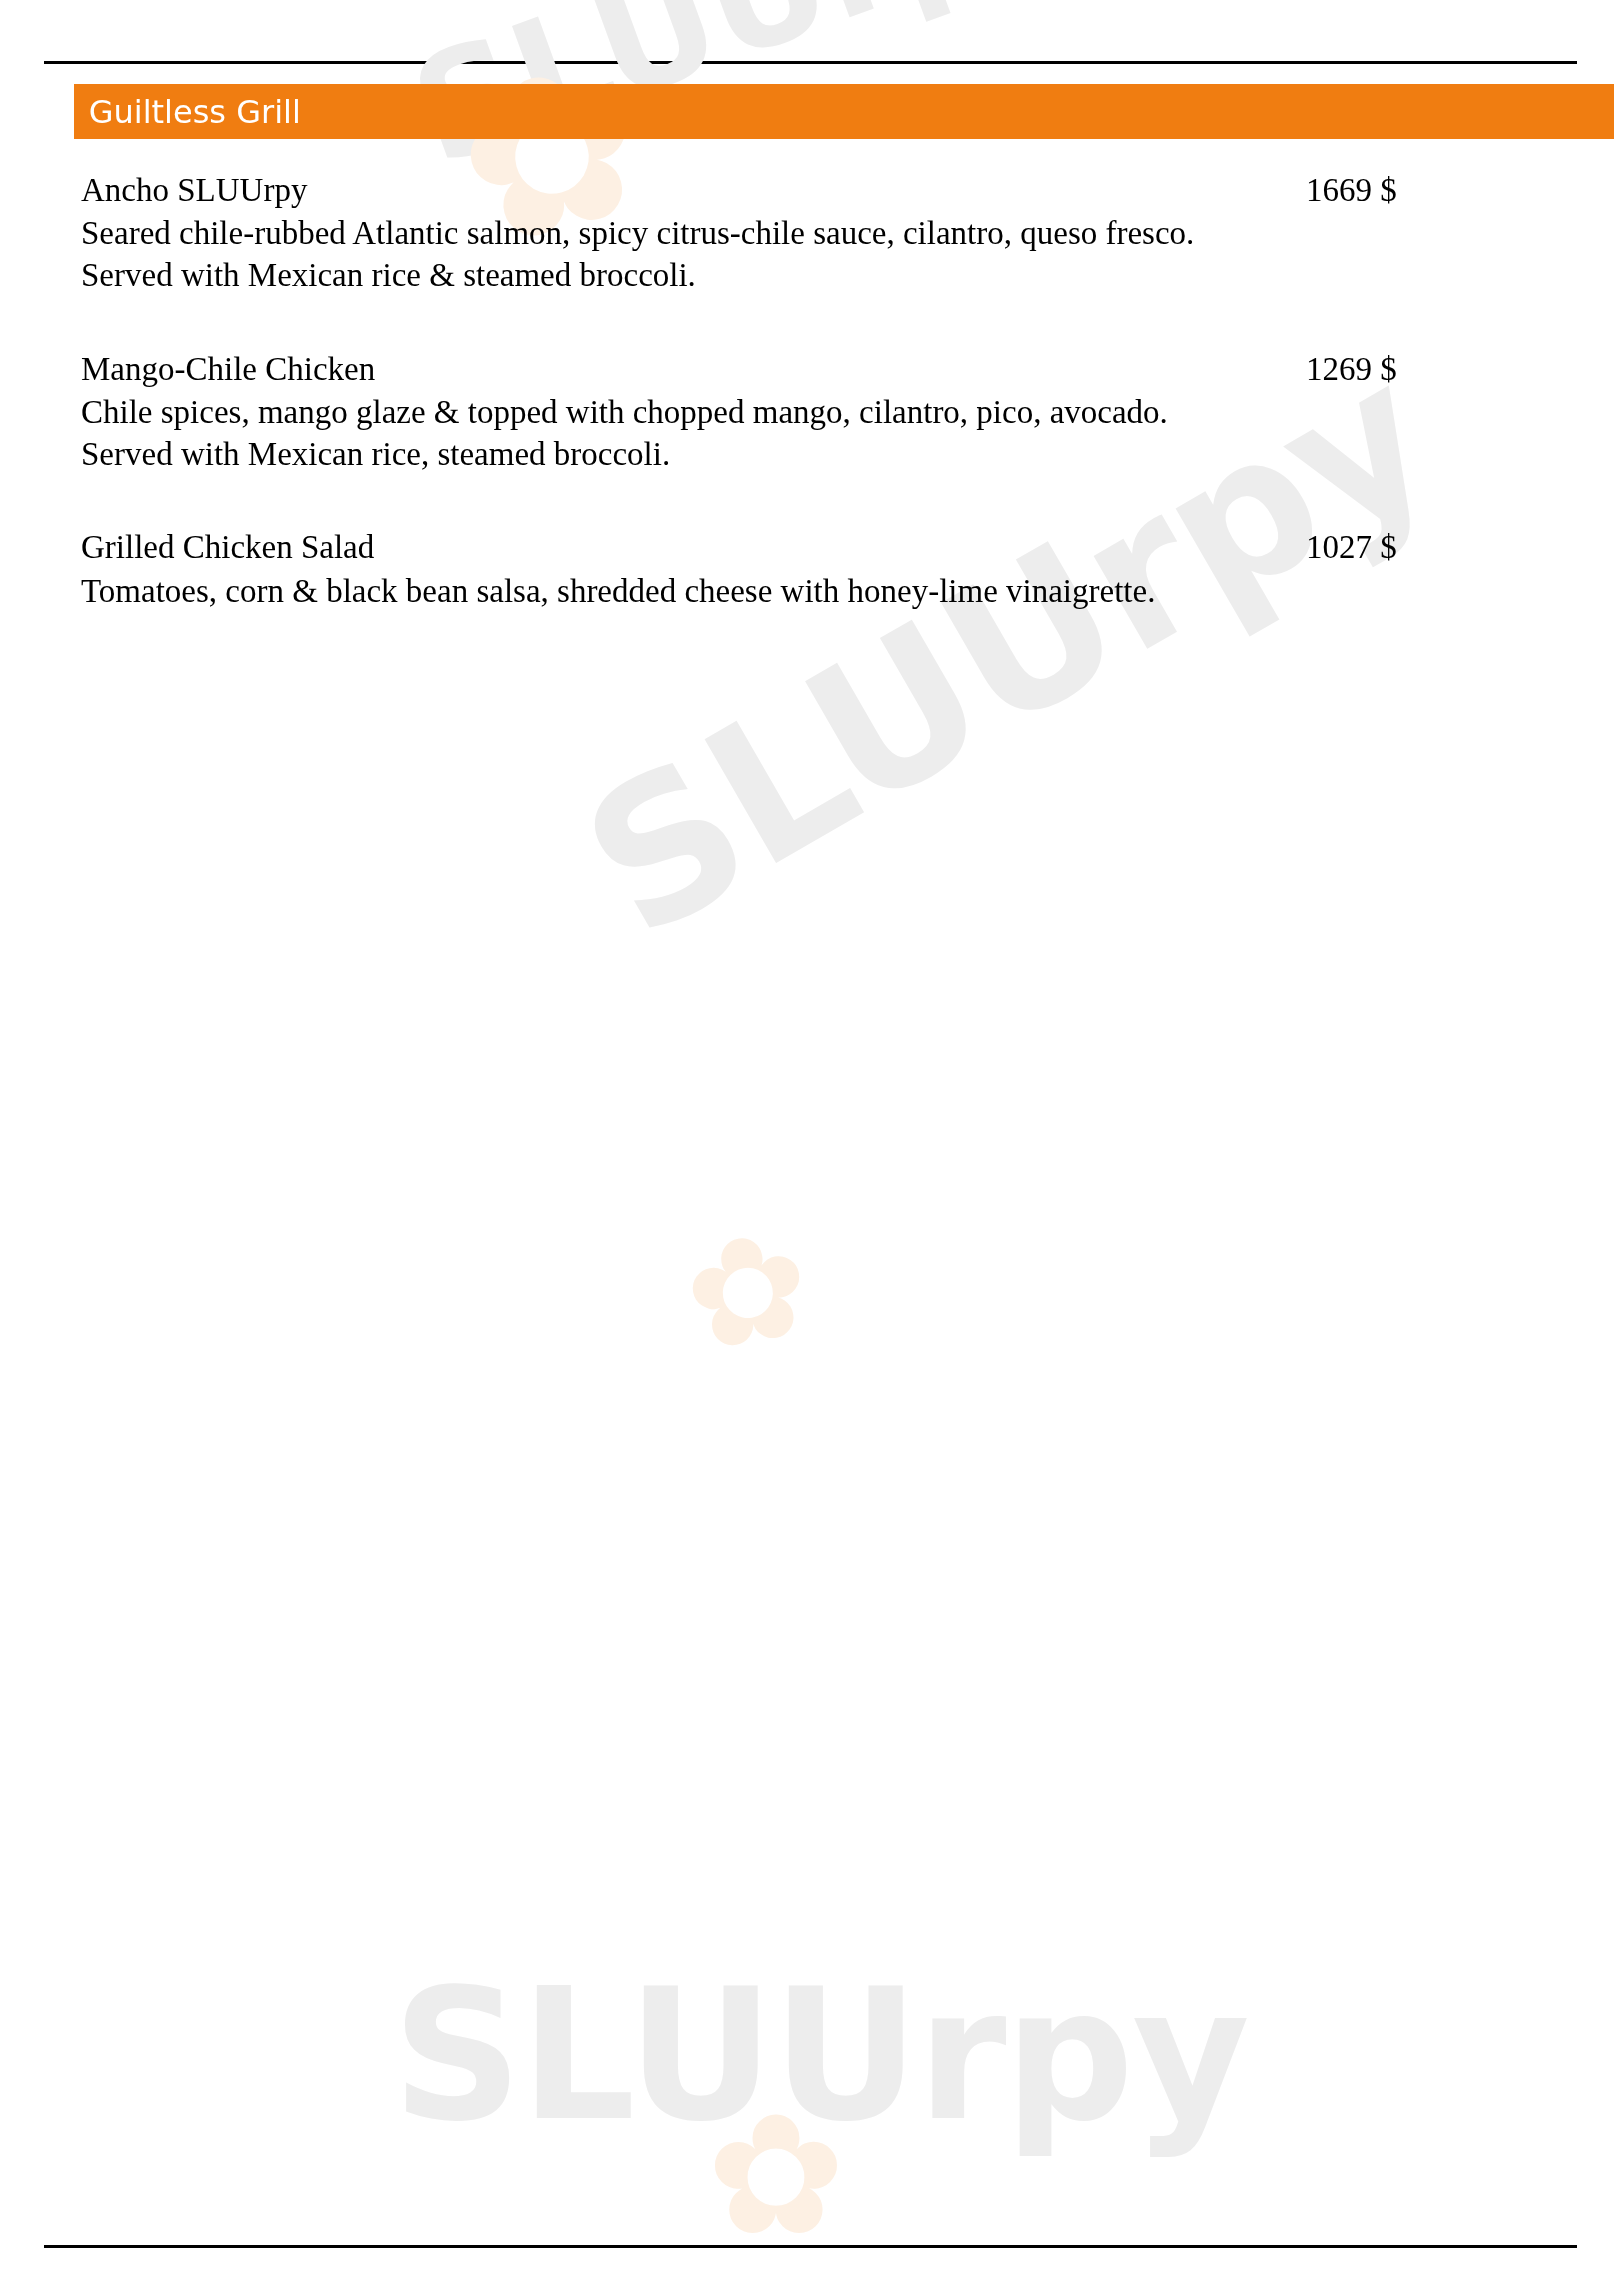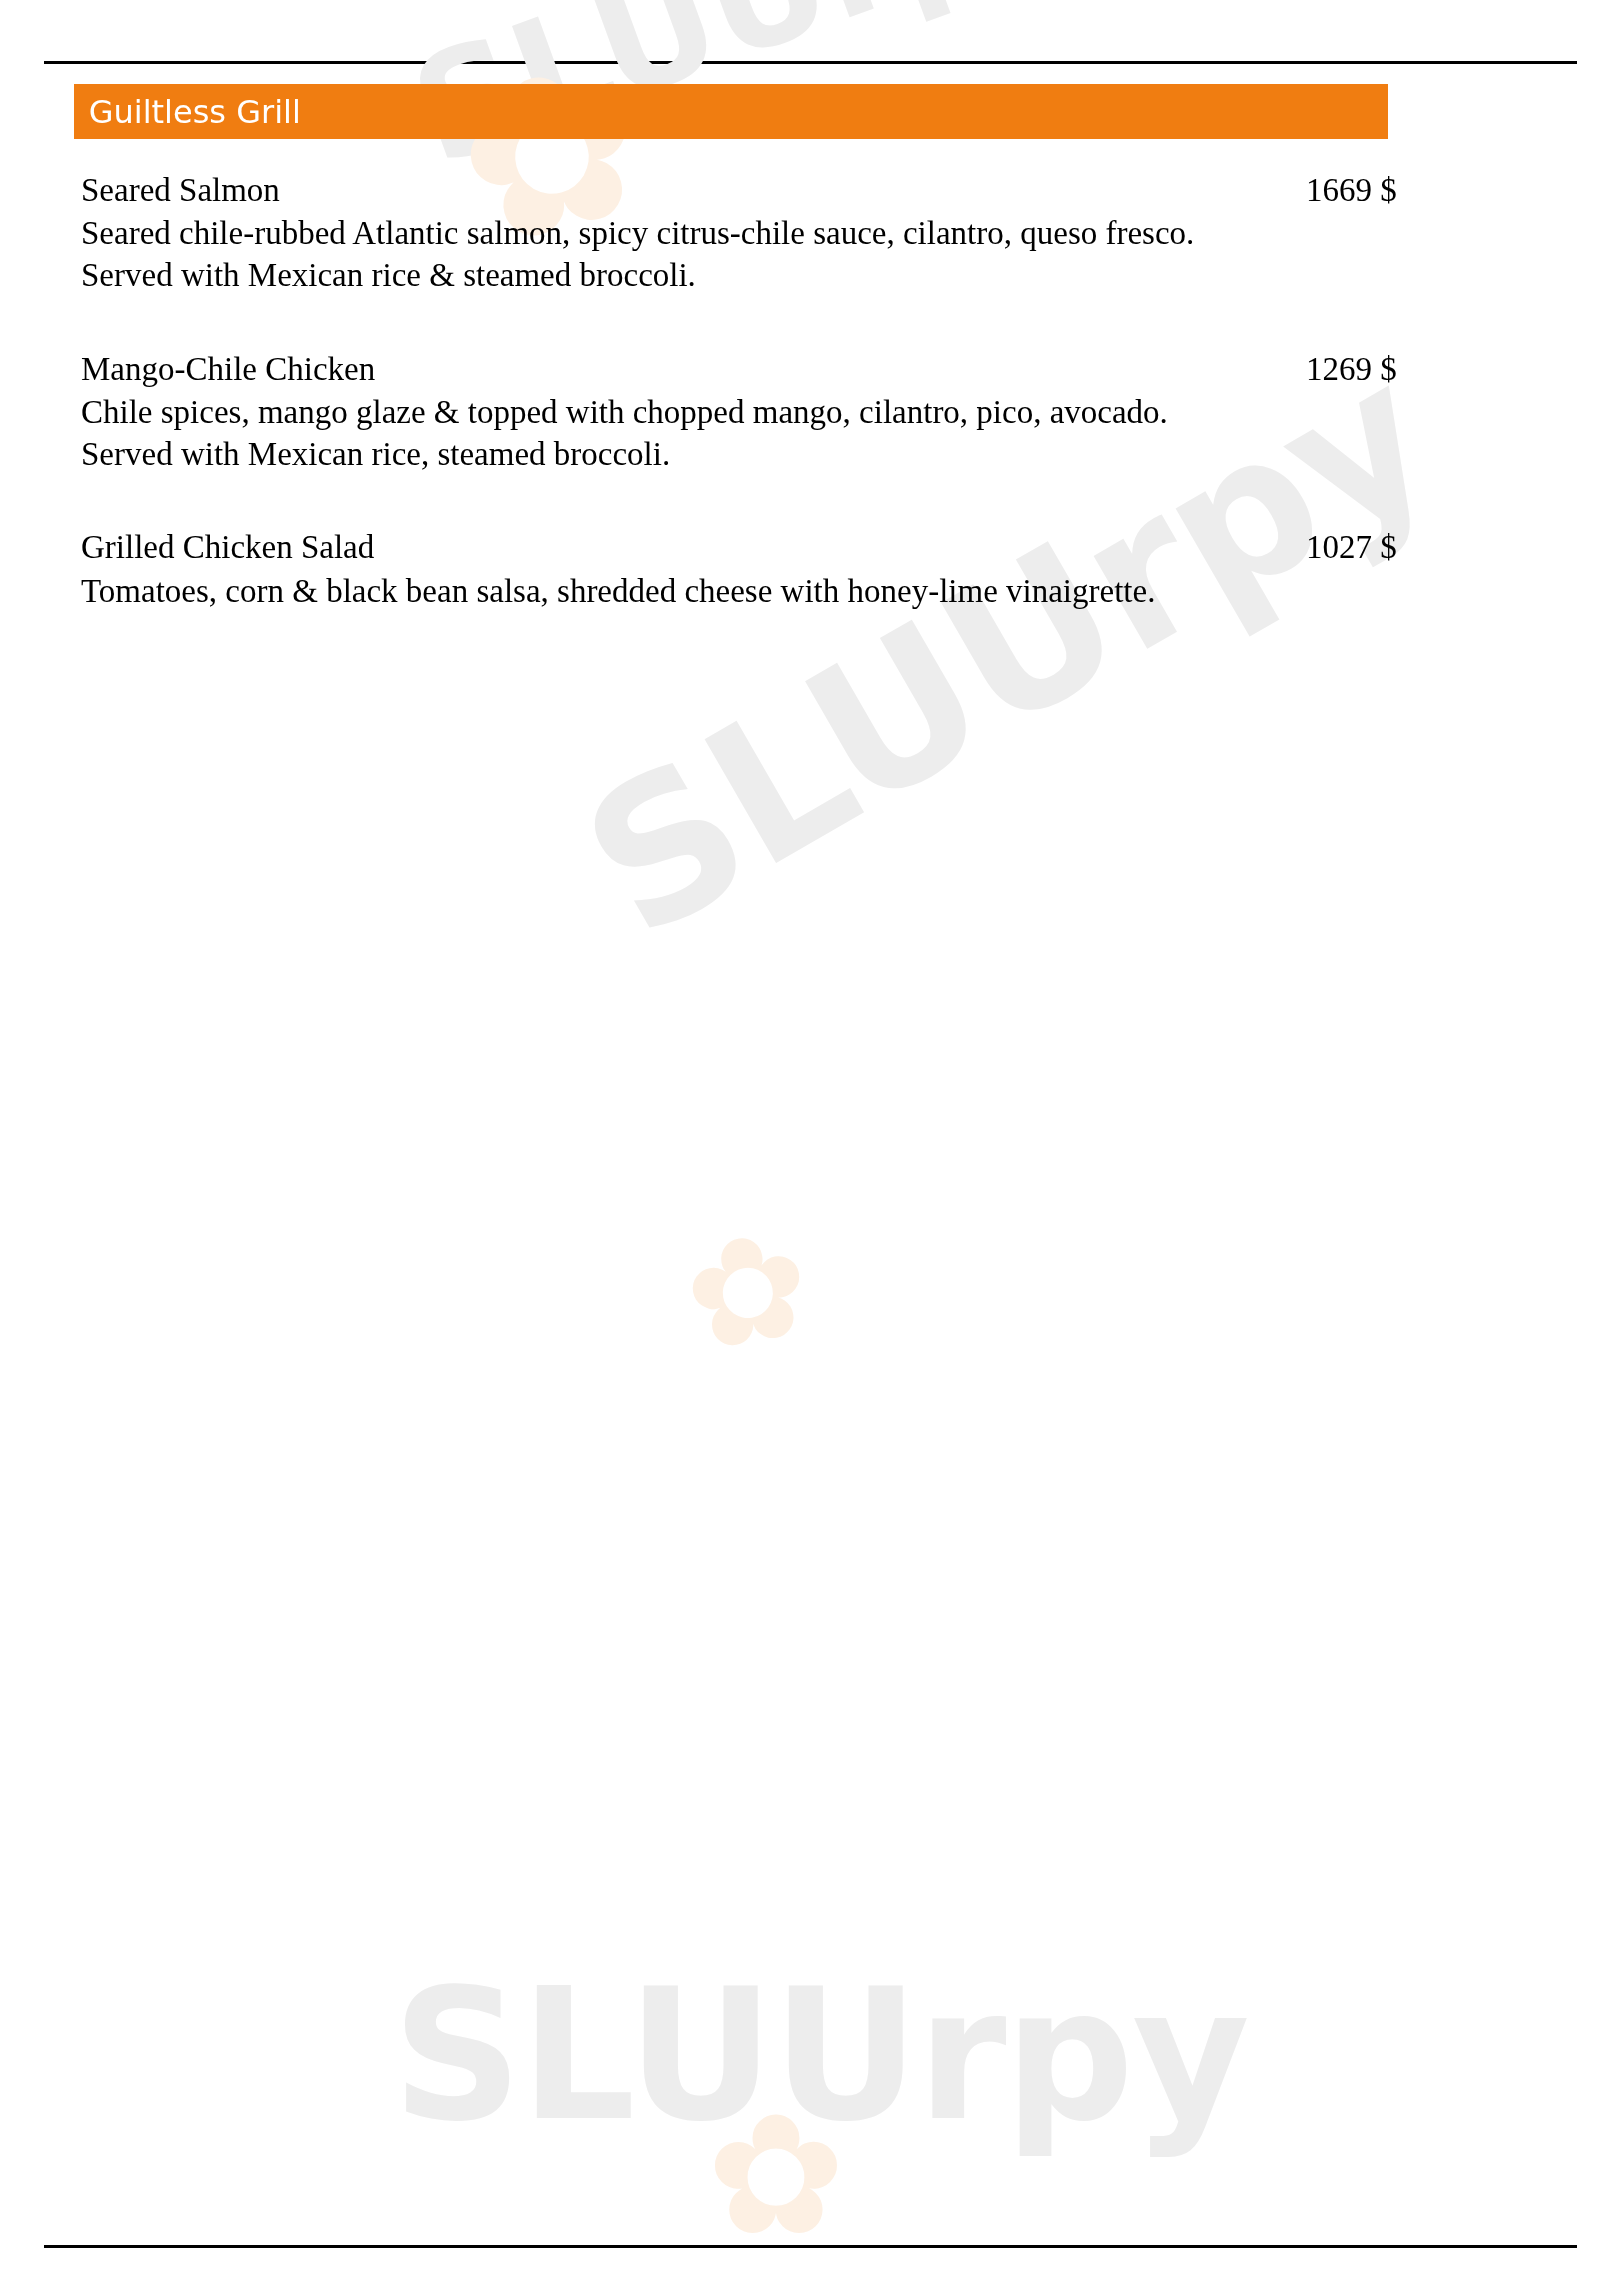--- a/index.html
+++ b/index.html
@@ -89,21 +89,21 @@
     left: 706px;
     top: 2078px;
     font-size: 167px;
   }
 
   
   .section-header {
     position: absolute;
     left: 74px;
     top: 84px;
-    width: 1314px;
+    width: 1540px;
     height: 55px;
     background: #f07d11;
     display: flex;
     align-items: center;
   }
   .section-header .title {
     font-family: "DejaVu Sans", sans-serif;
     font-size: 32px;
     color: #ffffff;
     padding-left: 14.7px;
@@ -161,21 +161,21 @@
 <div class="wm-swirl wm-swirl-3">✿</div>
 
 <div class="section-header">
   <span class="title">Guiltless Grill</span>
 </div>
 
 <div class="menu">
 
   <div class="menu-item">
     <div class="item-top">
-      <span class="item-name">Seared Salmon</span>
+      <span class="item-name">Ancho SLUUrpy</span>
       <span class="item-price">1669 $</span>
     </div>
     <div class="item-desc">Seared chile-rubbed Atlantic salmon, spicy citrus-chile sauce, cilantro, queso fresco. Served with Mexican rice &amp; steamed broccoli.</div>
   </div>
 
 
 
   <div class="menu-item">
     <div class="item-top">
       <span class="item-name">Mango-Chile Chicken</span>

